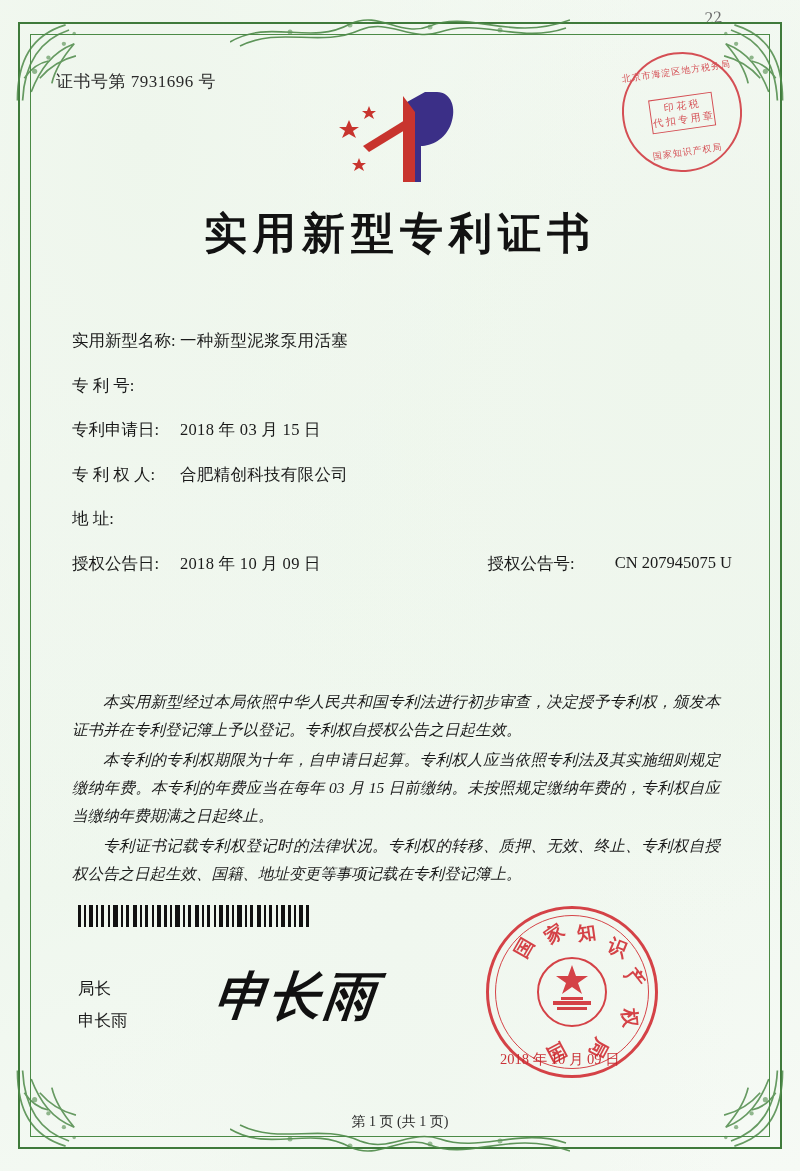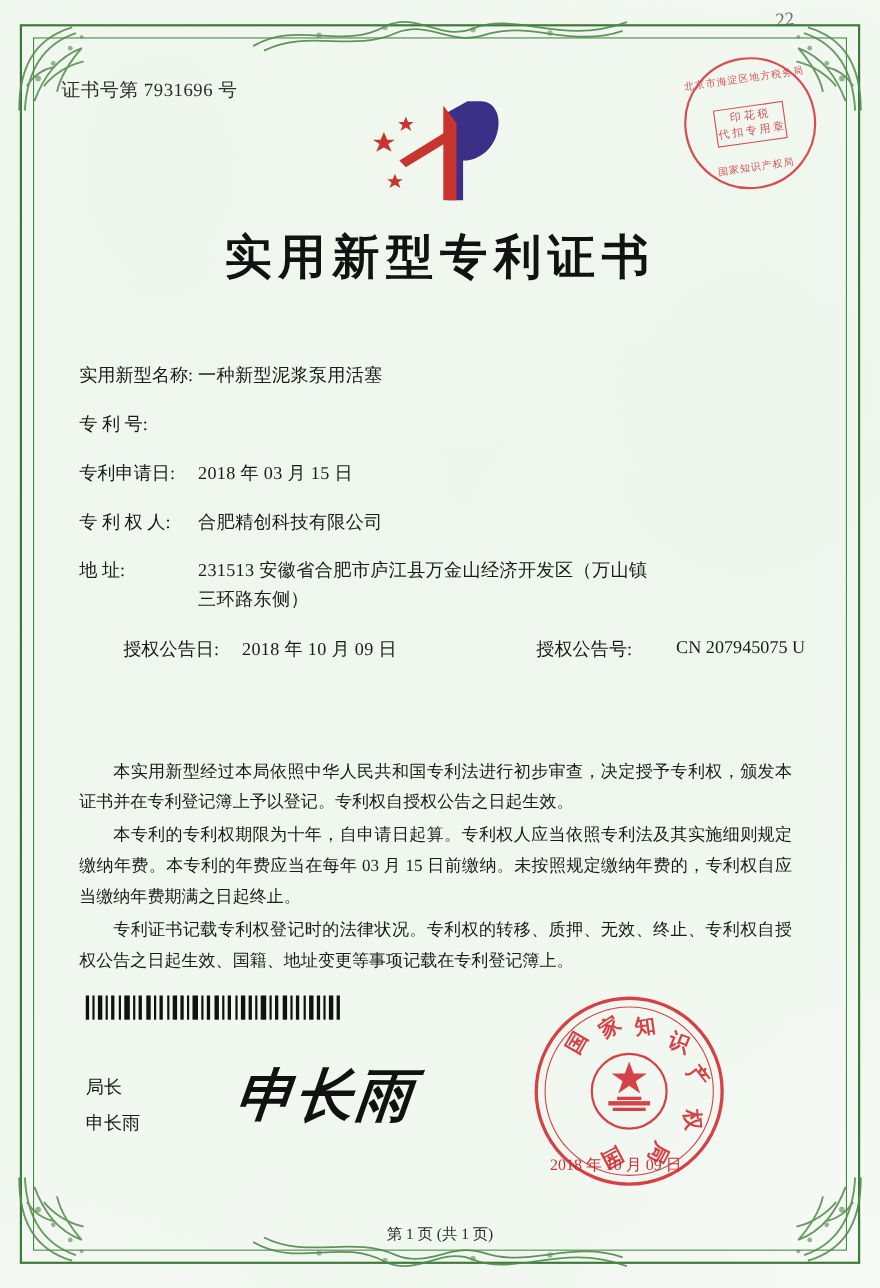--- a/index.html
+++ b/index.html
@@ -167,21 +167,20 @@
   .fvalue {
     flex: 1;
     letter-spacing: .3px;
   }
   .fvalue .cont {
     display: block;
     margin-top: 4px;
   }
   .frow.pub {
     margin-bottom: 10px;
-    margin-left: 40px;
   }
   .pub-right {
     margin-left: 40px;
     white-space: nowrap;
   }
   .pub-left {
     white-space: nowrap;
   }
 
   
@@ -191,20 +190,21 @@
     top: 688px;
     width: 660px;
     font-size: 15.5px;
     line-height: 28px;
     color: #1a1a1a;
     text-align: justify;
   }
   .paras p {
     margin: 0 12px 2px 0;
     text-indent: 2em;
+    font-style: italic;
   }
 
   
   .barcode {
     position: absolute;
     left: 78px;
     top: 905px;
     width: 232px;
     height: 22px;
   }
@@ -428,24 +428,20 @@
     <div class="frow">
       <div class="flabel">专利申请日:</div>
       <div class="fvalue">2018 年 03 月 15 日</div>
     </div>
     <div class="frow">
       <div class="flabel">专 利 权 人:</div>
       <div class="fvalue">合肥精创科技有限公司</div>
     </div>
     <div class="frow">
       <div class="flabel">地      址:</div>
-      <div class="fvalue">
-        <span>231513 安徽省合肥市庐江县万金山经济开发区（万山镇</span>
-        <span class="cont">三环路东侧）</span>
-      </div>
     </div>
     <div class="frow pub">
       <div class="flabel pub-left">授权公告日:</div>
       <div class="fvalue">2018 年 10 月 09 日</div>
       <div class="pub-right">授权公告号:</div>
       <div class="pub-right">CN 207945075 U</div>
     </div>
   </div>
 
   <div class="paras">

